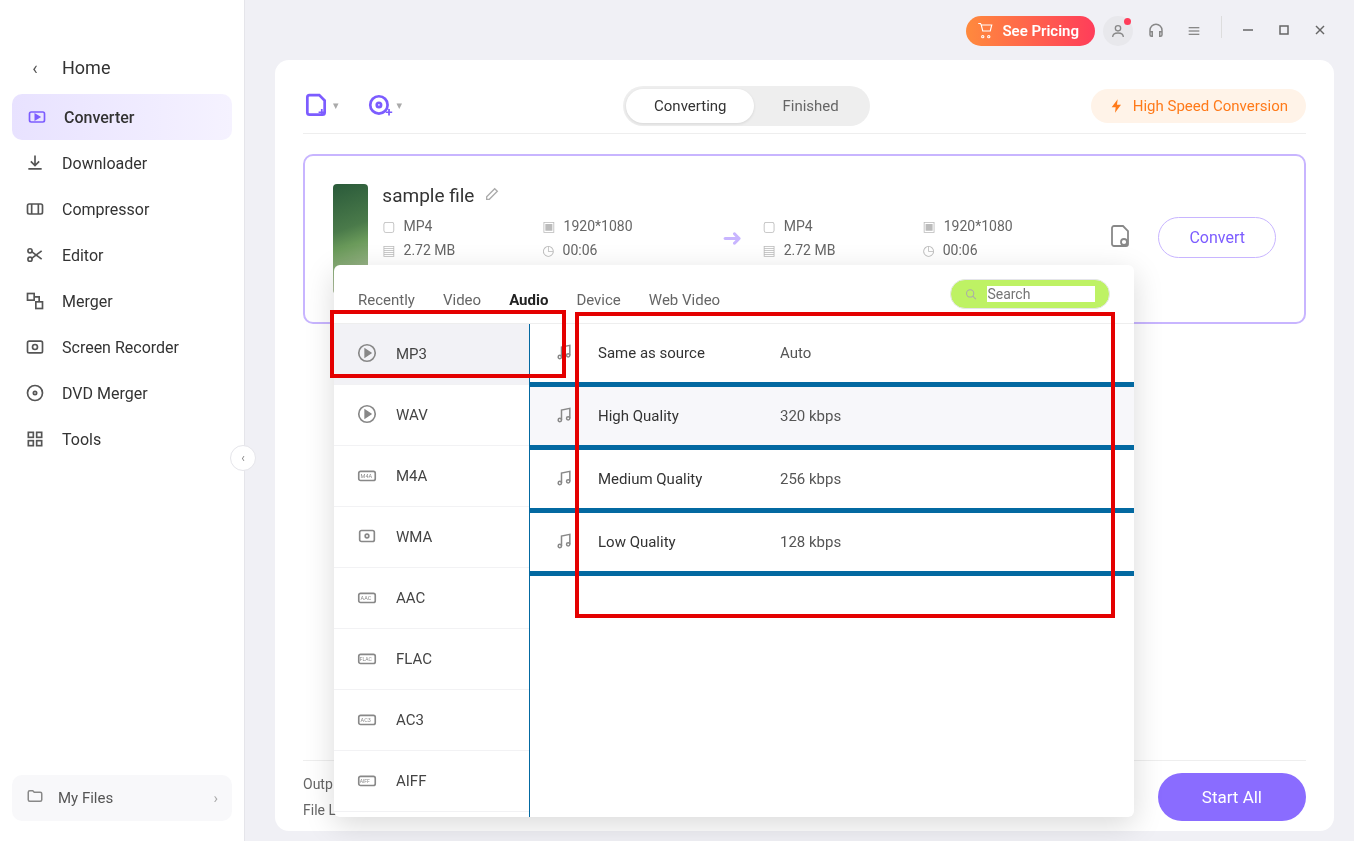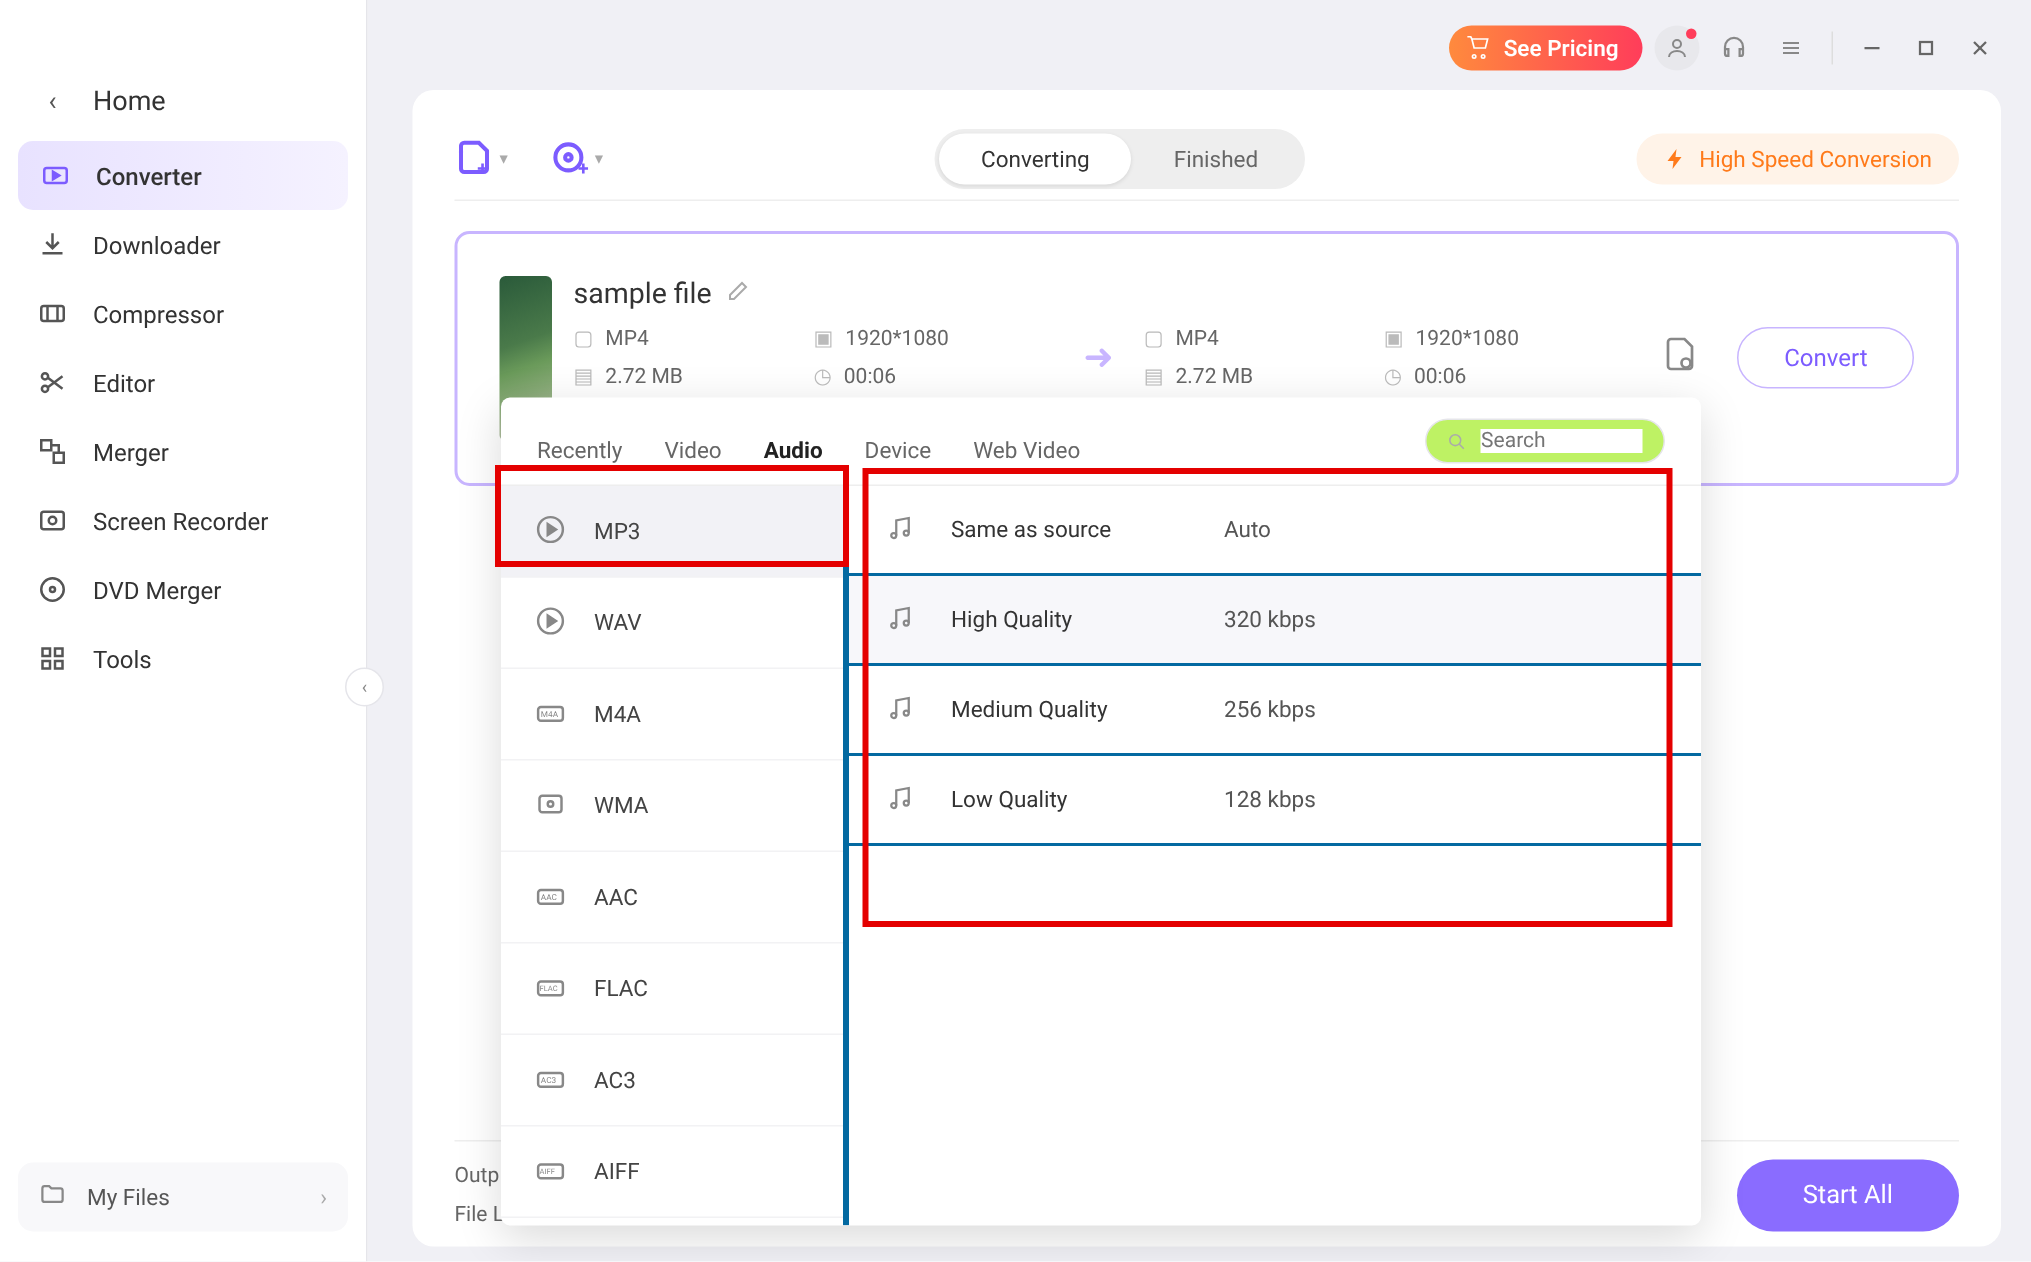--- a/index.html
+++ b/index.html
@@ -1,19 +1,19 @@
 <!DOCTYPE html>
 <html><head>
 <meta charset="utf-8">
 <style>
 * { margin: 0; padding: 0; box-sizing: border-box; font-family: -apple-system, BlinkMacSystemFont, "Segoe UI", Roboto, Arial, sans-serif; }
 body { width: 1354px; height: 841px; background: #f0f0f5; overflow: hidden; position: relative; }
 
 
-.topbar { position: absolute; top: 12px; right: 0; height: 40px; display: flex; align-items: center; gap: 8px; padding: 2px 20px; }
+.topbar { position: absolute; top: 0; right: 0; height: 40px; display: flex; align-items: flex-start; gap: 8px; padding: 16px 20px; }
 .see-pricing-btn { background: linear-gradient(90deg, #ff8a3d, #ff3d5a); color: #fff; border: none; border-radius: 18px; padding: 6px 16px 6px 36px; font-size: 15px; font-weight: 600; position: relative; cursor: pointer; }
 .see-pricing-btn .cart { position: absolute; left: 10px; top: 50%; transform: translateY(-50%); width: 18px; height: 18px; }
 .topbar-icon { width: 30px; height: 30px; display: flex; align-items: center; justify-content: center; color: #888; cursor: pointer; position: relative; }
 .topbar-icon.user { background: #e8e8ec; border-radius: 50%; }
 .topbar-icon.user::after { content: ''; position: absolute; top: 2px; right: 2px; width: 7px; height: 7px; background: #ff3d5a; border-radius: 50%; }
 .topbar-divider { width: 1px; height: 22px; background: #ddd; margin: 0 4px; }
 .win-btn { width: 28px; height: 28px; display: flex; align-items: center; justify-content: center; color: #666; cursor: pointer; }
 
 
 .sidebar { position: absolute; left: 0; top: 0; width: 245px; height: 100%; background: #fff; border-right: 1px solid #e5e5ea; padding-top: 40px; }
@@ -59,26 +59,26 @@
 .start-all-btn { margin-left: auto; background: #8a6cff; color: #fff; border: none; border-radius: 24px; padding: 14px 44px; font-size: 17px; cursor: pointer; }
 
 
 .format-panel { position: absolute; left: 334px; top: 265px; width: 800px; height: 552px; background: #fff; border-radius: 6px; box-shadow: 0 8px 30px rgba(0,0,0,0.15); display: flex; flex-direction: column; overflow: hidden; }
 .fp-tabs { display: flex; align-items: flex-end; padding: 14px 24px; gap: 28px; border-bottom: 1px solid #eee; }
 .fp-tab { font-size: 15px; color: #666; cursor: pointer; }
 .fp-tab.active { color: #222; font-weight: 700; }
 .fp-search { margin-left: auto; display: flex; align-items: center; gap: 10px; background: #bef264; border: 1px solid #e5e5ea; border-radius: 18px; padding: 6px 14px; width: 160px; }
 .fp-search input { border: none; outline: none; font-size: 14px; width: 100%; color: #666; }
 .fp-body { display: flex; flex: 1; overflow: hidden; }
-.fp-left { width: 232px; border-right: 4px solid #0369a1; overflow-y: auto; }
+.fp-left { width: 196px; border-right: 1px solid #0369a1; overflow-y: auto; }
 .fmt-item { display: flex; align-items: center; gap: 16px; padding: 18px 22px; font-size: 15px; color: #444; cursor: pointer; border-bottom: 1px solid #f2f2f4; }
 .fmt-item.selected { background: #f2f2f6; }
 .fmt-item .fic { width: 24px; height: 24px; color: #888; }
 .fp-right { flex: 1; overflow-y: auto; }
-.quality-row { display: flex; align-items: center; gap: 22px; padding: 18px 24px; border-bottom: 2px solid #0369a1; cursor: pointer; font-size: 15px; color: #333; }
+.quality-row { display: flex; align-items: center; gap: 22px; padding: 18px 24px; border-bottom: 5px solid #0369a1; cursor: pointer; font-size: 15px; color: #333; }
 .quality-row.hover { background: #f7f7fa; }
 .quality-row .qic { width: 22px; height: 22px; color: #888; }
 .quality-row .qlabel { width: 160px; }
 .quality-row .qval { color: #555; }
 
 
 .redbox { position: absolute; border: 4px solid #e40000; pointer-events: none; }
 .redbox.left { left: 330px; top: 310px; width: 236px; height: 68px; }
 .redbox.right { left: 575px; top: 312px; width: 540px; height: 306px; }
 </style>

